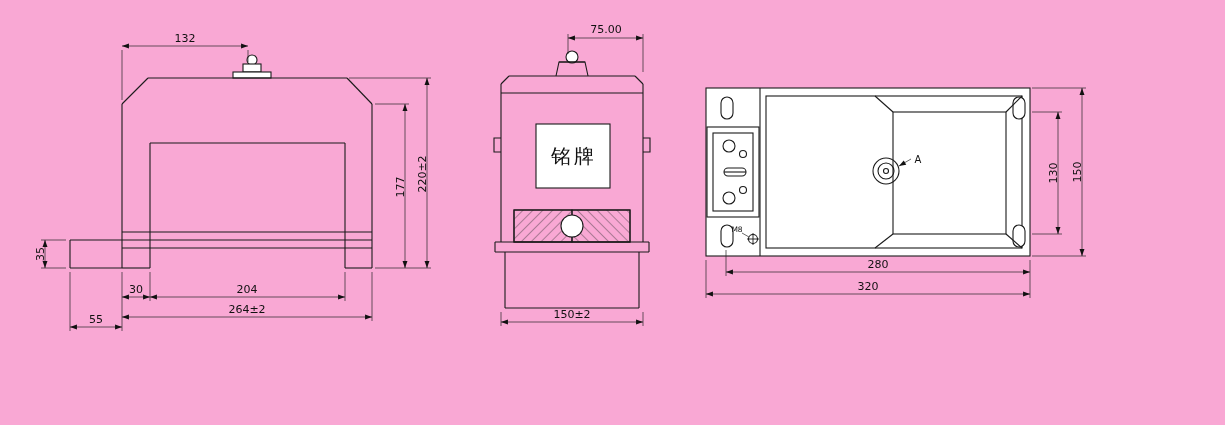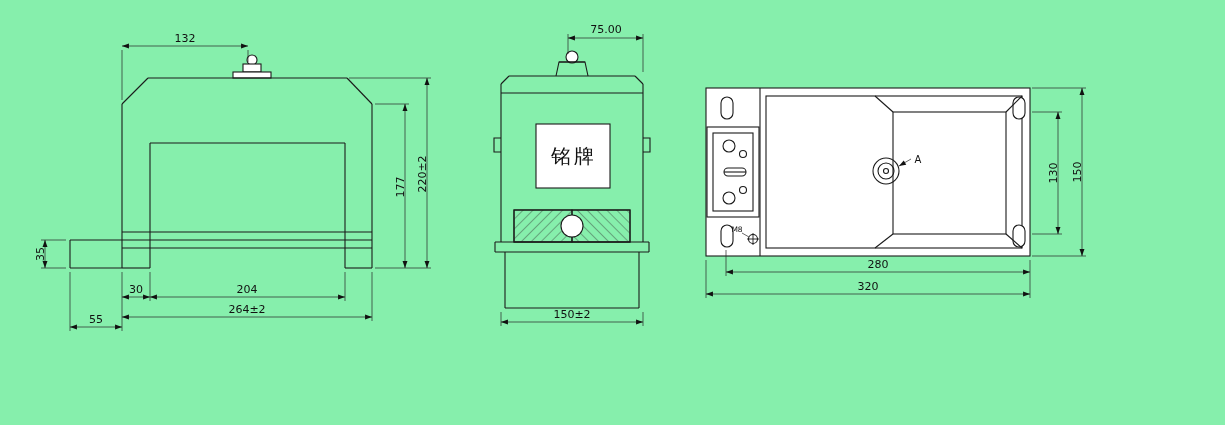--- a/index.html
+++ b/index.html
@@ -1,16 +1,16 @@
 <!DOCTYPE html>
 <html><head>
 <meta charset="utf-8">
 <style>
   html,body{margin:0;padding:0;background:#ffffff;}
-  .sheet{width:1225px;height:425px;position:relative;background:#86efac;overflow:hidden;
+  .sheet{width:1225px;height:425px;position:relative;background:#f9a8d4;overflow:hidden;
          font-family:"Liberation Sans",sans-serif;}
   svg{display:block;}
   .obj{fill:none;stroke:#1b1b1b;stroke-width:1.1;stroke-linejoin:miter;stroke-linecap:butt;}
   .obj2{fill:none;stroke:#1b1b1b;stroke-width:0.9;}
   .thin{fill:none;stroke:#262626;stroke-width:0.7;}
   .dim-text{font-family:"DejaVu Sans",sans-serif;font-size:11px;fill:#111;}
   .dim-text-sm{font-family:"DejaVu Sans",sans-serif;font-size:7.5px;fill:#111;}
   .sec-text{font-family:"DejaVu Sans",sans-serif;font-size:10px;fill:#111;}
   .cn-text{font-family:"DejaVu Sans",sans-serif;font-size:20px;fill:#111;letter-spacing:3px;}
 </style>

